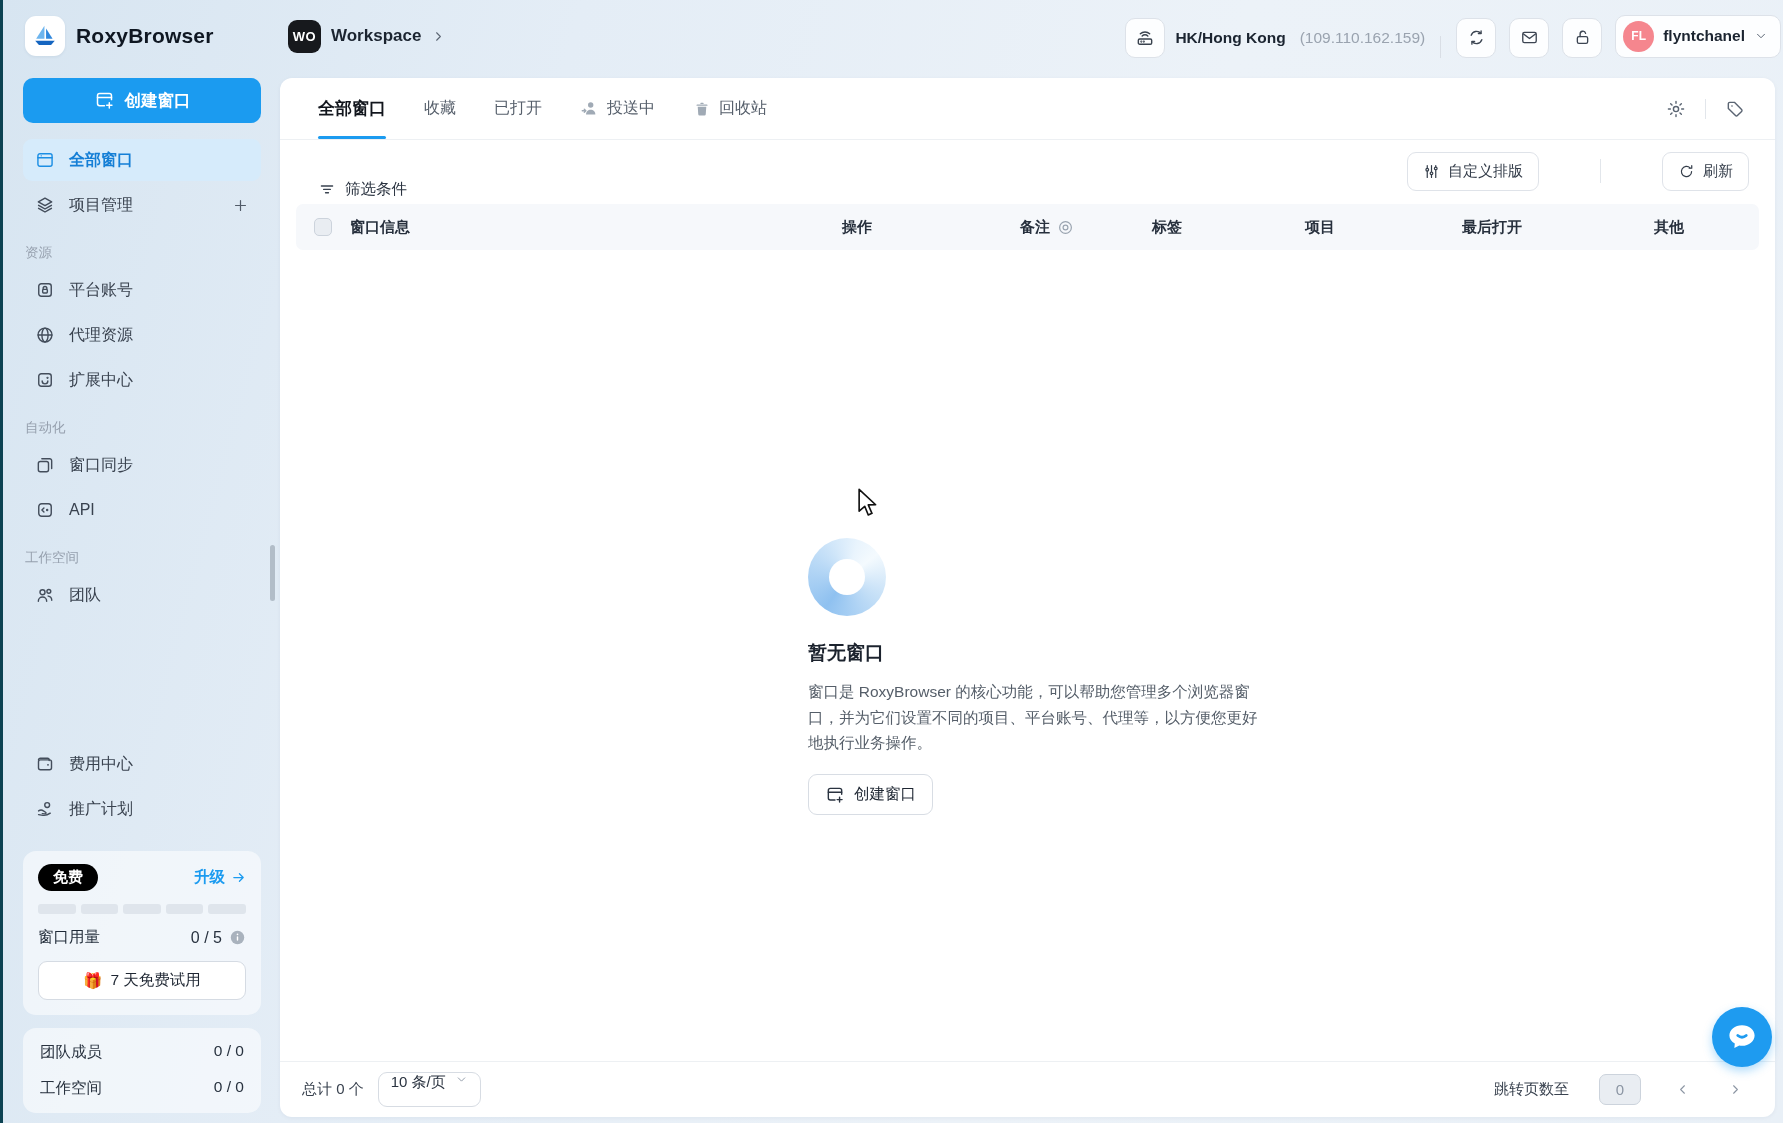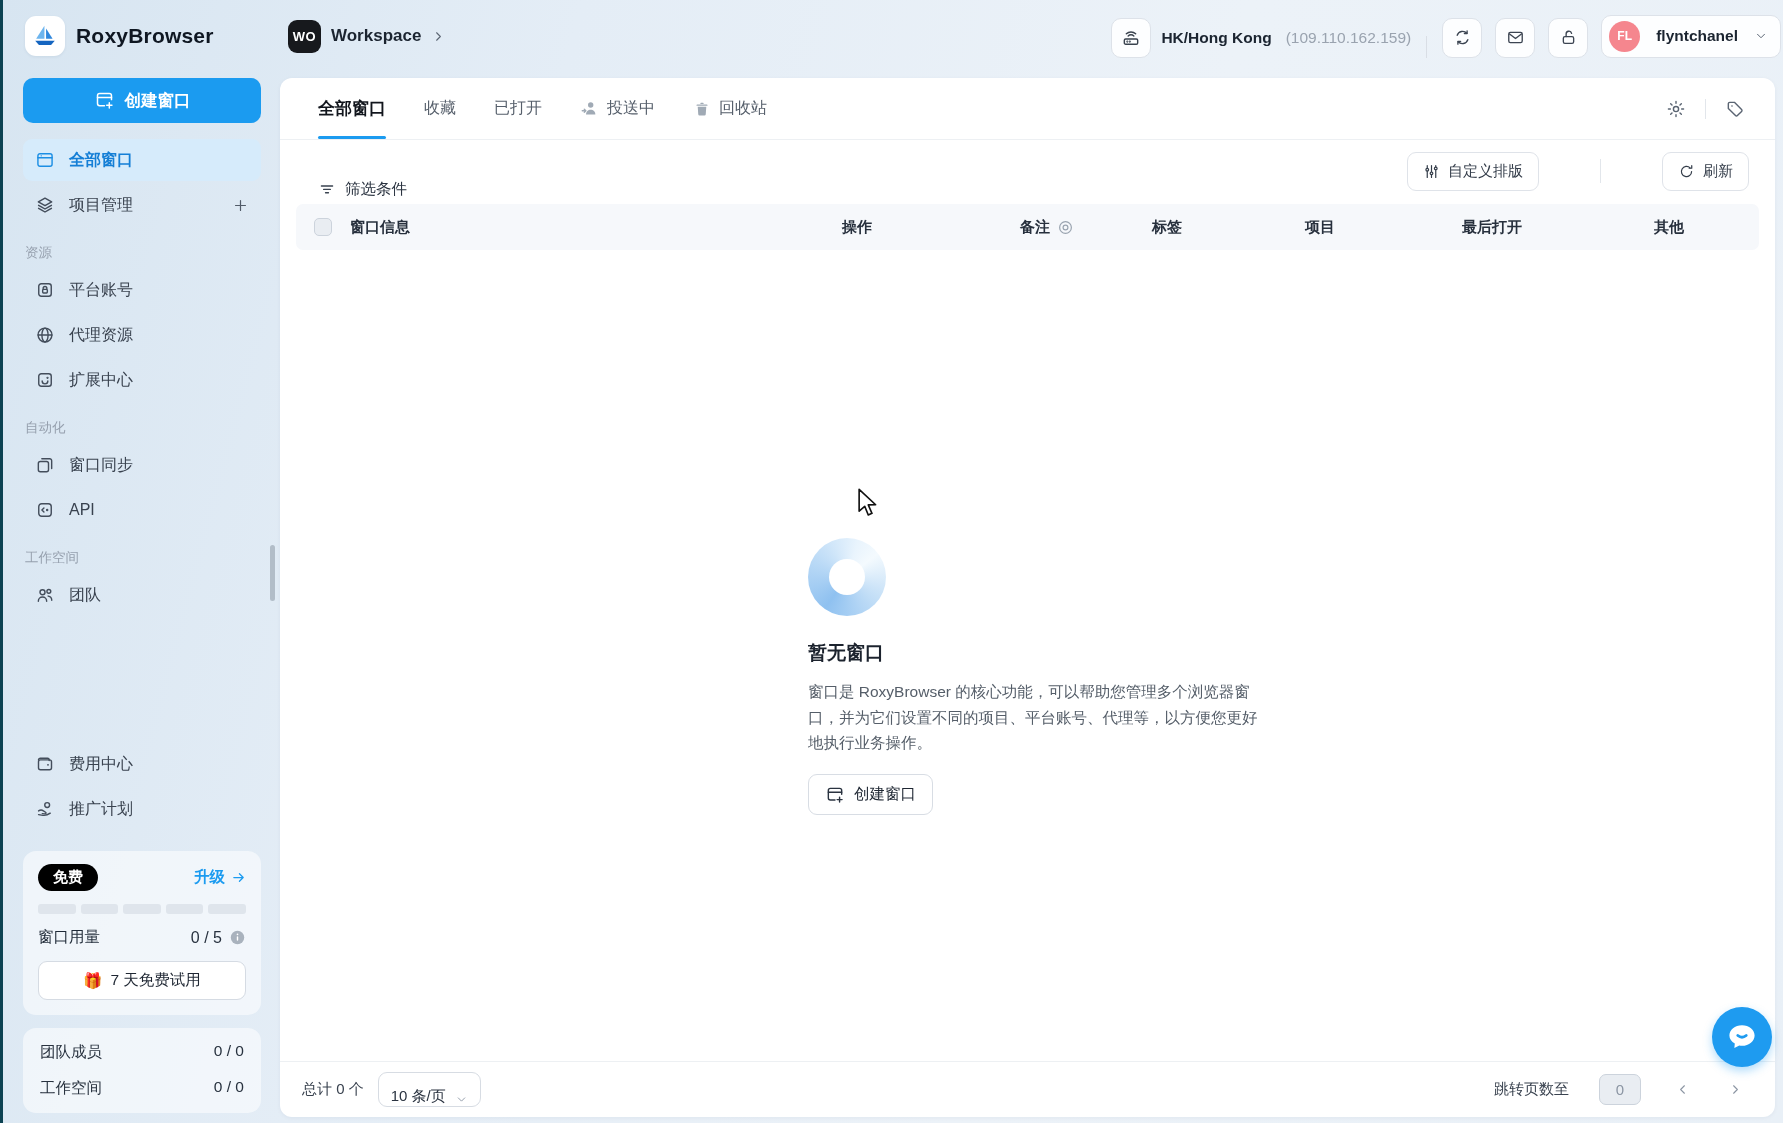--- a/index.html
+++ b/index.html
@@ -22,21 +22,21 @@
   .ws-chip { display:flex; align-items:center; gap:10px; margin-left:8px; }
   .ws-badge { width:33px; height:33px; border-radius:9px; background:#17191d; color:#fff; font-size:13px; font-weight:800; display:flex; align-items:center; justify-content:center; letter-spacing:.5px; }
   .ws-label { font-size:17px; font-weight:600; color:#1b2430; }
   .hdr-right { margin-left:auto; display:flex; align-items:flex-end; padding-right:2px; }
   .net-chip { display:flex; align-items:center; gap:10px; }
   .net-iconbox { width:40px; height:40px; border:1px solid #dde2e9; background:#fdfeff; border-radius:10px; display:flex; align-items:center; justify-content:center; color:#39424e; }
   .net-loc { font-size:15.5px; font-weight:700; color:#1b2430; }
   .net-ip { font-size:15.5px; color:#9aa3af; margin-left:4px; }
   .hdr-div { width:1px; height:22px; background:#d9dee5; margin:0 15px; }
   .hdr-btn { width:40px; height:40px; border:1px solid #dde2e9; background:#fdfeff; border-radius:10px; display:flex; align-items:center; justify-content:center; color:#3c4552; margin-right:13px; cursor:pointer; }
-  .user-pill { height:43px; border:1px solid #dde2e9; background:#fdfeff; border-radius:10px; display:flex; align-items:center; gap:16px; padding:0 12px 0 7px; cursor:pointer; }
+  .user-pill { height:43px; border:1px solid #dde2e9; background:#fdfeff; border-radius:10px; display:flex; align-items:center; gap:9px; padding:0 12px 0 7px; cursor:pointer; }
   .avatar { width:31px; height:31px; border-radius:50%; background:#f5868e; color:#fff; font-size:12px; font-weight:800; display:flex; align-items:center; justify-content:center; }
   .user-name { font-size:15.5px; font-weight:700; color:#1b2430; }
 
   
   .sidebar { position:absolute; top:72px; left:3px; width:277px; bottom:0; display:flex; flex-direction:column; padding:6px 19px 10px 20px; }
   .create-btn { height:45px; background:#1b9bf0; border:none; border-radius:10px; color:#fff; font-size:16.5px; font-weight:600; display:flex; align-items:center; justify-content:center; gap:10px; cursor:pointer; margin-bottom:16px; font-family:inherit; }
   .nav-item { height:42px; border-radius:9px; display:flex; align-items:center; gap:14px; padding:0 12px; color:#39424f; font-size:16px; cursor:pointer; margin-bottom:3px; flex:none; }
   .nav-item .nav-ic { color:#434d5b; flex:none; }
   .nav-item.active { background:#d6ebfb; color:#157fd6; font-weight:700; }
   .nav-item.active .nav-ic { color:#1b8ee4; }
@@ -93,21 +93,21 @@
 
   .empty { position:absolute; left:528px; top:460px; width:470px; }
   .spinner { width:78px; height:78px; border-radius:50%; position:relative;
     background:conic-gradient(from 215deg,#8fc1f0,#b9d9f6 22%,#e9f4fd 45%,#f4fafe 55%,#cbe3f8 72%,#8fc1f0); }
   .spinner::after { content:""; position:absolute; inset:21px; background:#fff; border-radius:50%; }
   .empty-title { margin-top:24px; font-size:19px; font-weight:800; color:#1c232e; }
   .empty-desc { margin-top:13px; font-size:15.5px; line-height:1.66; color:#555e69; width:462px; }
   .empty-create-btn { margin-top:18px; height:41px; display:inline-flex; align-items:center; gap:9px; padding:0 16px; background:#fff; border:1px solid #d8dde4; border-radius:9px; font-size:15.5px; color:#1f2733; cursor:pointer; font-family:inherit; }
 
   .pagination { margin-top:auto; height:56px; border-top:1px solid #edf0f3; display:flex; align-items:center; padding:0 28px 0 22px; font-size:15px; color:#39424f; flex:none; }
-  .page-size { margin-left:14px; height:35px; border:1px solid #d7dce3; border-radius:9px; display:flex; align-items:flex-end; gap:9px; padding:0 12px; cursor:pointer; color:#2a3340; }
+  .page-size { margin-left:14px; height:35px; border:1px solid #d7dce3; border-radius:9px; display:flex; align-items:flex-start; gap:9px; padding:0 12px; cursor:pointer; color:#2a3340; }
   .pag-right { margin-left:auto; display:flex; align-items:center; gap:30px; }
   .jump-input { width:42px; height:31px; border:1px solid #ccd3dc; border-radius:7px; background:#e9edf2; color:#8b95a3; font-size:15px; text-align:center; font-family:inherit; }
   .pg-arrow { background:none; border:none; color:#8b95a3; cursor:pointer; padding:4px; }
 
   .chat-fab { position:absolute; left:1712px; top:1007px; width:60px; height:60px; border-radius:50%; background:#1e9bf0; display:flex; align-items:center; justify-content:center; box-shadow:0 4px 10px rgba(30,155,240,.35); cursor:pointer; z-index:9; }
   .cursor { position:absolute; left:856px; top:488px; z-index:10; }
 </style>
 </head>
 <body>
 

